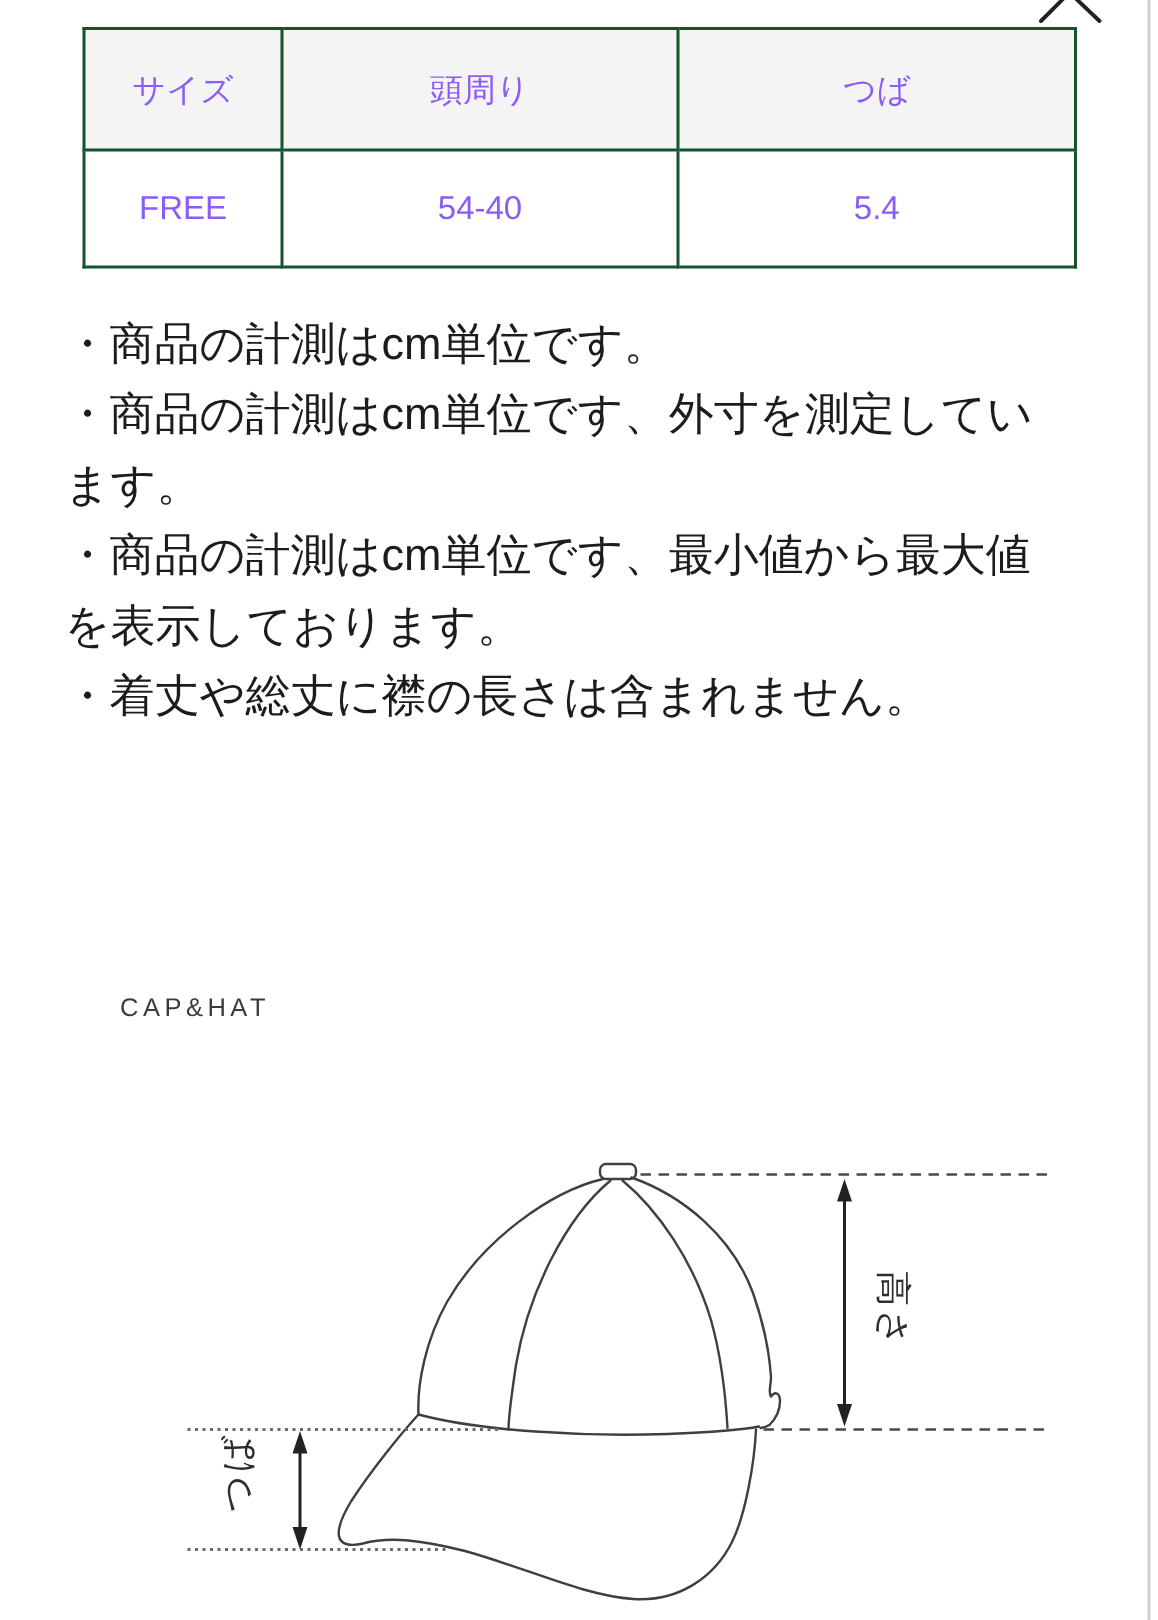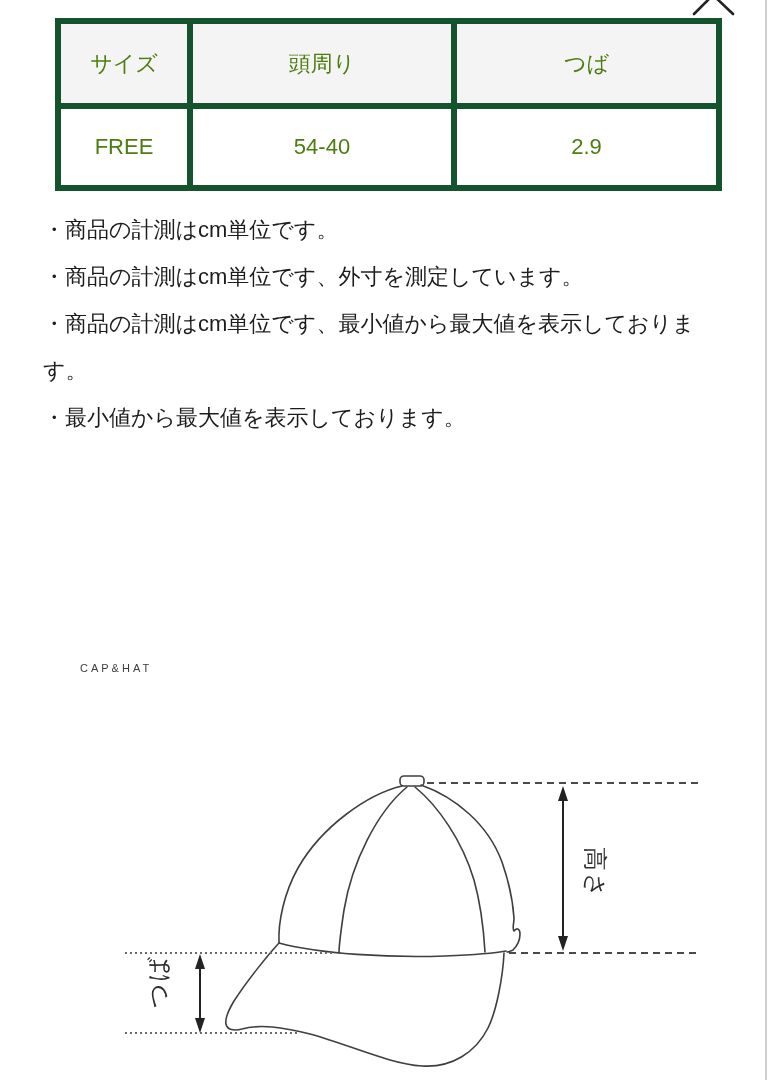--- a/index.html
+++ b/index.html
@@ -38,55 +38,55 @@
   table.size-table {
     position: absolute;
     left: 55px;
     top: 18px;
     width: 661px;
     border-collapse: collapse;
     table-layout: fixed;
   }
   table.size-table th,
   table.size-table td {
-    border: 6px solid #14532d;
+    border: 2px solid #14532d;
     text-align: center;
     vertical-align: middle;
     font-size: 22px;
     font-weight: 400;
-    color: #4d7c0f;
+    color: #8b5cf6;
     padding: 0;
   }
   table.size-table th {
     height: 79px;
     background: #f4f4f4;
   }
   table.size-table td {
     height: 76px;
     background: #ffffff;
   }
 
   
   .notes {
     position: absolute;
     left: 43px;
     top: 206px;
     width: 668px;
-    font-size: 22px;
+    font-size: 30px;
     line-height: 47px;
     color: #1c1c1c;
   }
   .notes p { margin: 0; }
 
   
   .section-title {
     position: absolute;
     left: 80px;
     top: 662px;
-    font-size: 11px;
+    font-size: 17px;
     font-weight: 500;
     letter-spacing: 3px;
     color: #3c3c3c;
   }
 
   
   .diagram {
     position: absolute;
     left: 0;
     top: 0;
@@ -119,30 +119,30 @@
       <tr>
         <th>サイズ</th>
         <th>頭周り</th>
         <th>つば</th>
       </tr>
     </thead>
     <tbody>
       <tr>
         <td>FREE</td>
         <td>54-40</td>
-        <td>2.9</td>
+        <td>5.4</td>
       </tr>
     </tbody>
   </table>
 
   <div class="notes">
     <p>・商品の計測はcm単位です。</p>
     <p>・商品の計測はcm単位です、外寸を測定しています。</p>
     <p>・商品の計測はcm単位です、最小値から最大値を表示しております。</p>
-    <p>・最小値から最大値を表示しております。</p>
+    <p>・着丈や総丈に襟の長さは含まれません。</p>
   </div>
 
   <div class="section-title">CAP&amp;HAT</div>
 
   <svg class="diagram" viewBox="0 0 772 1080">
 
     <g fill="none" stroke="#3f3f3f" stroke-width="1.6" stroke-linecap="round" stroke-linejoin="round">
       <rect x="400" y="776" width="24" height="10" rx="4"></rect>
       <path d="M 402,786 C 368,794 322,826 298,868 C 284,893 278,922 279,943"></path>
       <path d="M 407,787 C 377,812 352,862 344,910 C 341,930 339,946 339,953"></path>

